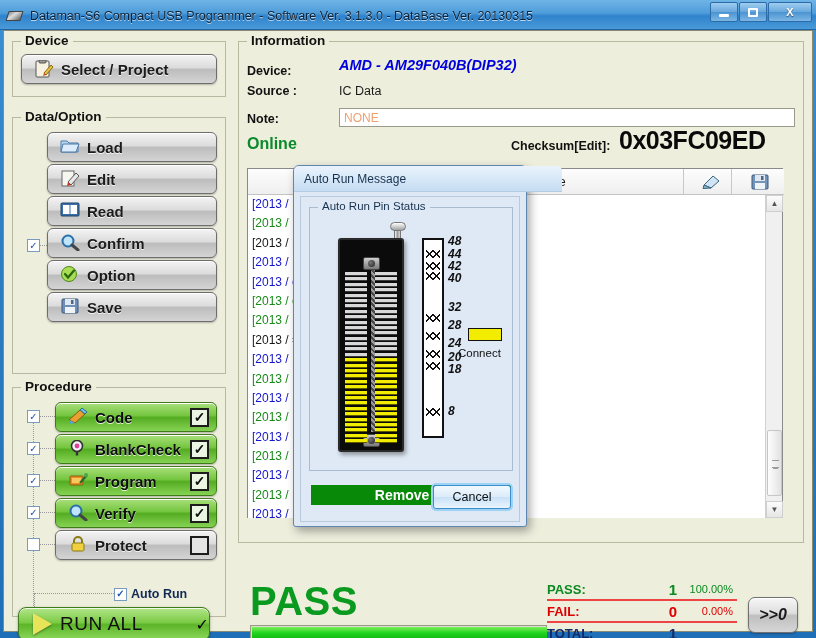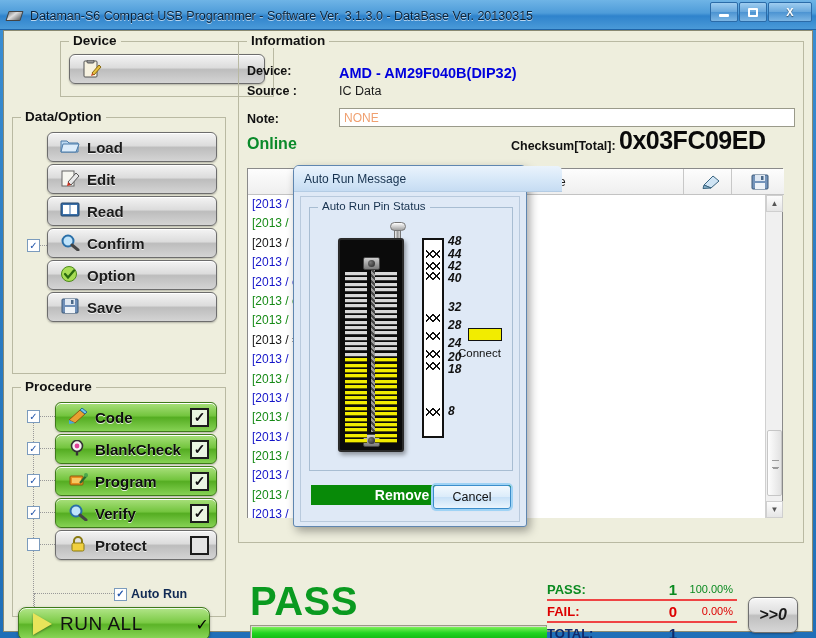--- a/index.html
+++ b/index.html
@@ -64,21 +64,21 @@
     position:absolute;
     border:1px solid #b9b9a2;
     background:transparent;
   }
   .group > .legend {
     position:absolute; top:-9px; left:8px;
     background:#eeeedd; padding:0 4px;
     font-size:13.5px; font-weight:bold; color:#111;
   }
 
-  .grp-device { left:8px; top:10px; width:214px; height:56px;margin-left:48px; }
+  .grp-device { left:8px; top:10px; width:214px; height:56px; }
   .grp-data   { left:8px; top:86px; width:214px; height:257px; }
   .grp-proc   { left:8px; top:356px; width:214px; height:230px; }
 
   .gbtn {
     position:absolute;
     height:30px;
     border:1px solid #6d6d6d;
     border-radius:6px;
     background:linear-gradient(180deg,#f4f4f4 0%,#dcdcdc 45%,#bdbdbd 52%,#d4d4d4 100%);
     box-shadow:inset 0 1px 0 #ffffff, 0 1px 2px rgba(0,0,0,.25);
@@ -391,20 +391,21 @@
       <span class="legend">Device</span>
       <div class="gbtn" style="left:8px; top:12px; width:196px;">
         <span class="bico">
           <svg width="20" height="18" viewBox="0 0 20 18">
               <rect x="2" y="1" width="13" height="16" rx="1" fill="#f7f2e0" stroke="#555"></rect>
               <rect x="5" y="0" width="7" height="3" rx="1" fill="#9a9a9a" stroke="#555"></rect>
               <path d="M10 13 L17 5 L19 7 L12 15 Z" fill="#e8c040" stroke="#8a6a10"></path>
               <path d="M10 13 L12 15 L9 16 Z" fill="#d04a2a"></path>
             </svg>
         </span>
+        <span class="blabel">Select / Project</span>
       </div>
     </div>
 
     <div class="group grp-data">
       <span class="legend">Data/Option</span>
 
       <div class="gbtn" style="left:34px; top:46px; width:170px;">
         <span class="bico">
           <svg width="20" height="17" viewBox="0 0 20 17">
               <rect x="2" y="1" width="12" height="15" fill="#f6f6f0" stroke="#666"></rect>
@@ -555,30 +556,30 @@
     <div class="runall">
       <span class="play"></span>
       <span class="rlabel">RUN ALL</span>
       <span class="endchk">✓</span>
     </div>
 
     <div class="group grp-info" style="left:234px; top:10px; width:566px; height:502px;">
       <span class="legend">Information</span>
 
       <span class="inforow lbl" style="left:8px; top:22px;">Device:</span>
-      <span class="inforow devval" style="left:100px; top:23px;">AMD - AM29F040B(DIP32)</span>
+      <span class="inforow devval" style="left:100px; top:15px;font-style:italic;">AMD - AM29F040B(DIP32)</span>
 
       <span class="inforow lbl" style="left:8px; top:42px;">Source :</span>
       <span class="inforow srcval" style="left:100px; top:42px;">IC Data</span>
 
       <span class="inforow lbl" style="left:8px; top:70px;">Note:</span>
       <div class="noteinput" style="left:100px; top:66px; width:456px;">NONE</div>
 
       <span class="onlinetxt">Online</span>
-      <span class="cksumlbl">Checksum[Total]:</span>
+      <span class="cksumlbl">Checksum[Edit]:</span>
       <span class="cksumval">0x03FC09ED</span>
 
       <div class="loglist">
         <div class="loghead">
           <div class="hcell hc-msg"></div>
           <div class="hcell hc-status">Source</div>
           <div class="hcell hc-ico">
             <svg width="20" height="15" viewBox="0 0 20 15">
                 <path d="M2 11 L11 2 L17 7 L9 14 Z" fill="#cfe4f4" stroke="#39637f"></path>
                 <path d="M2 11 L9 14 L1 14.5 Z" fill="#8ab3cc" stroke="#39637f"></path>

